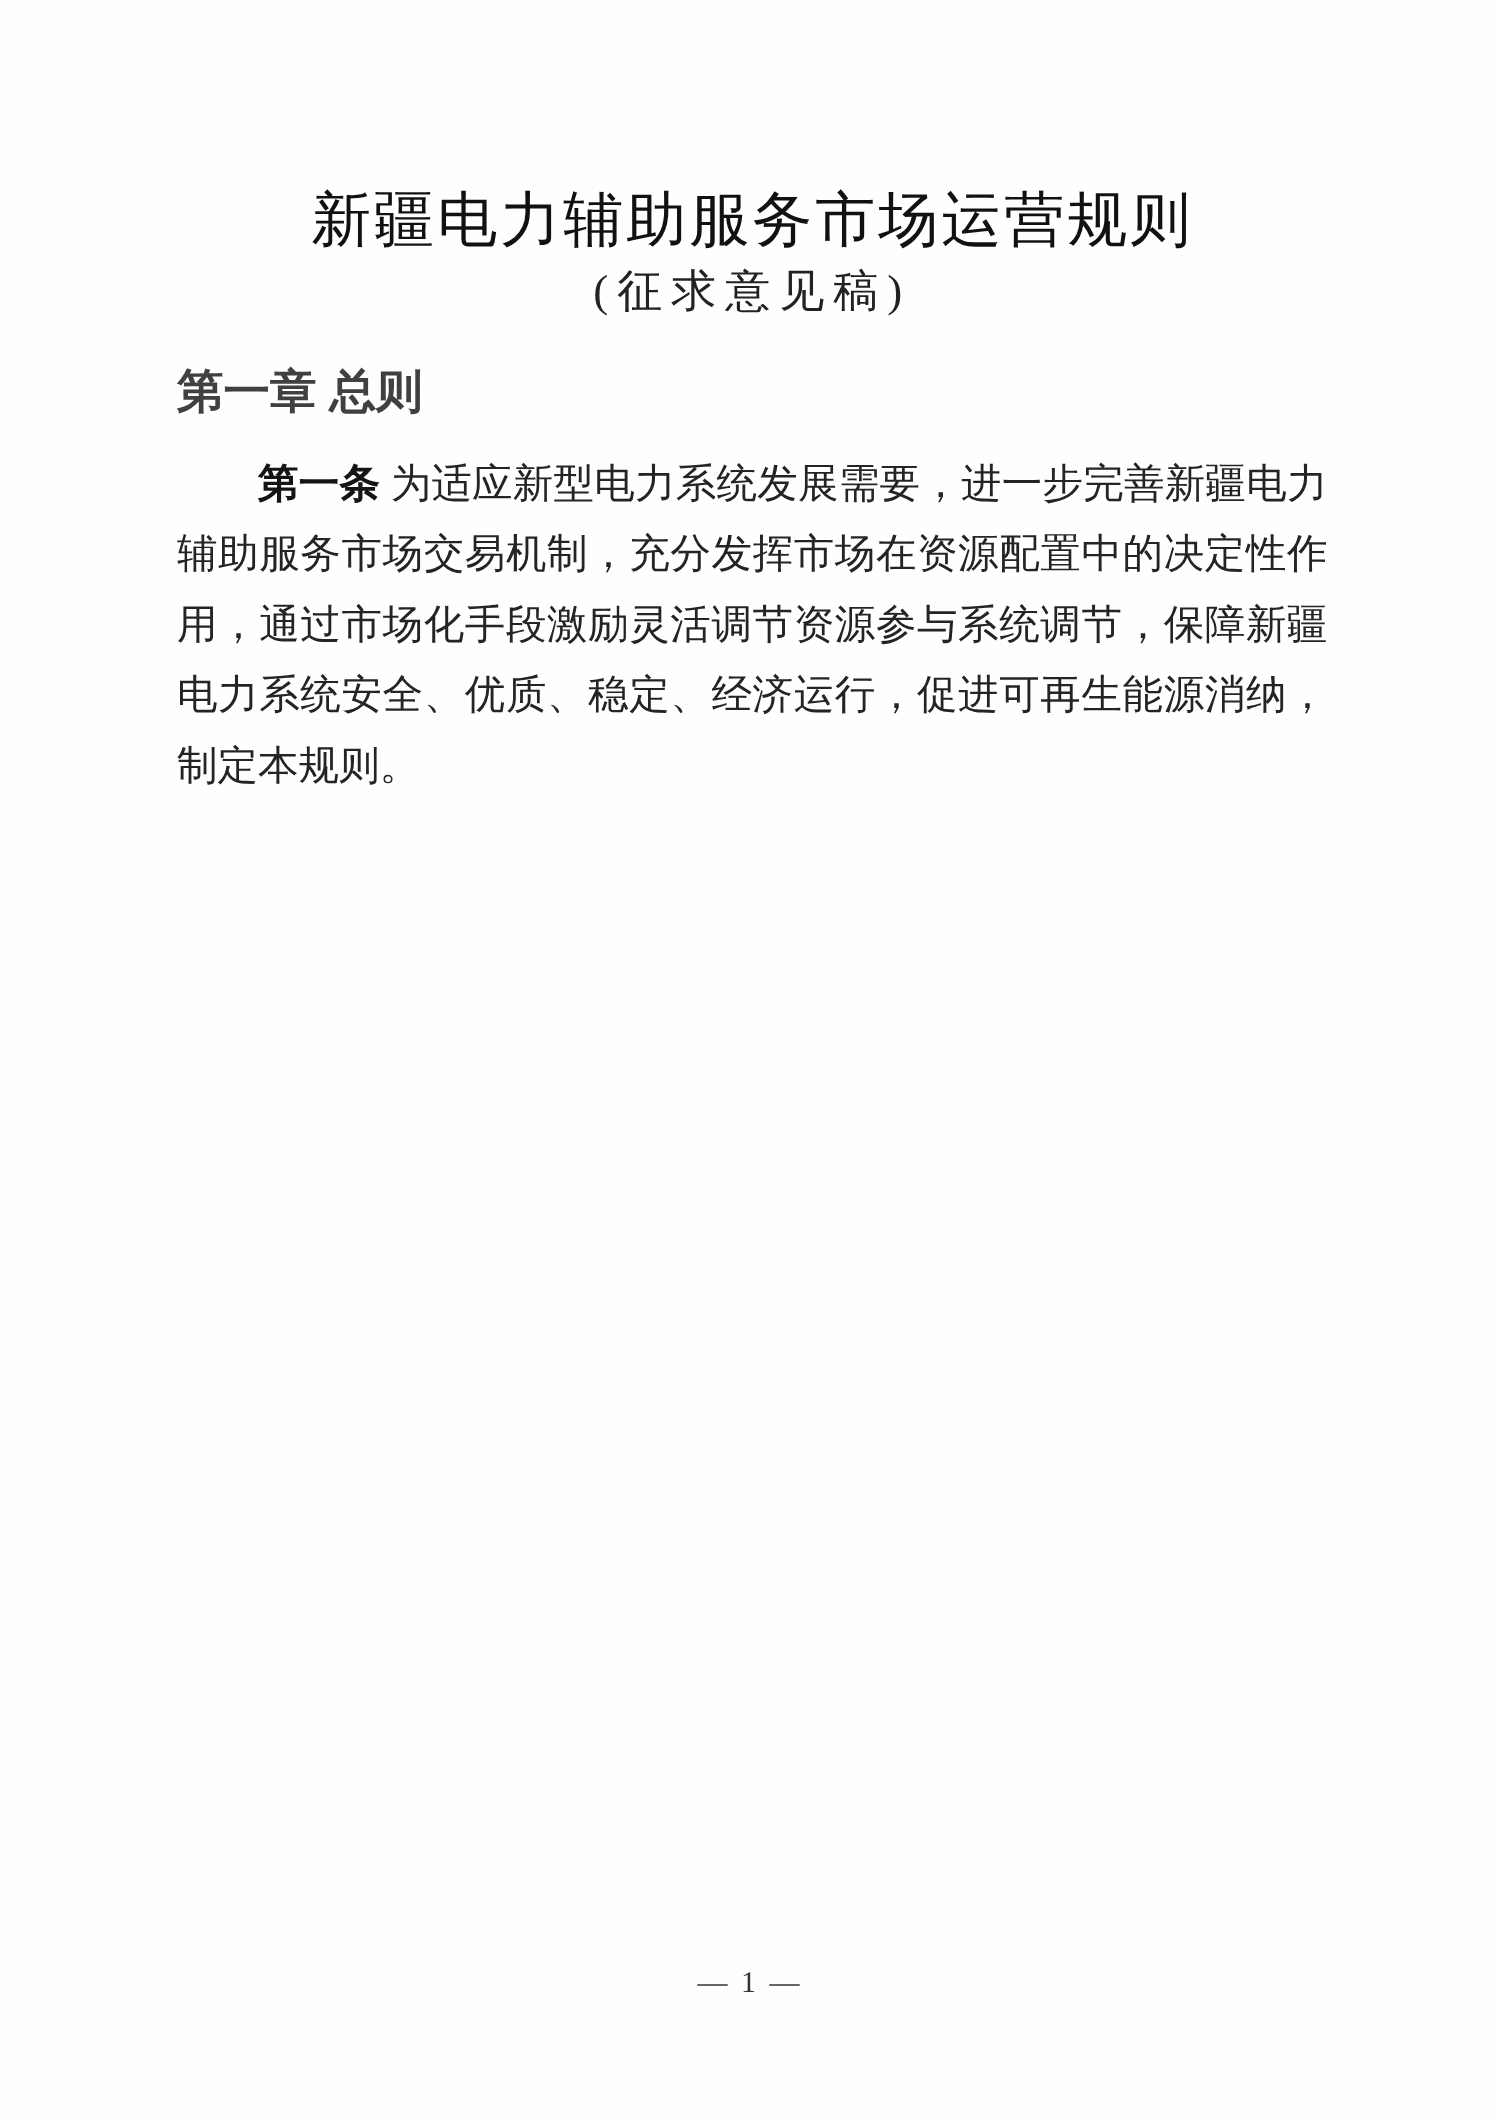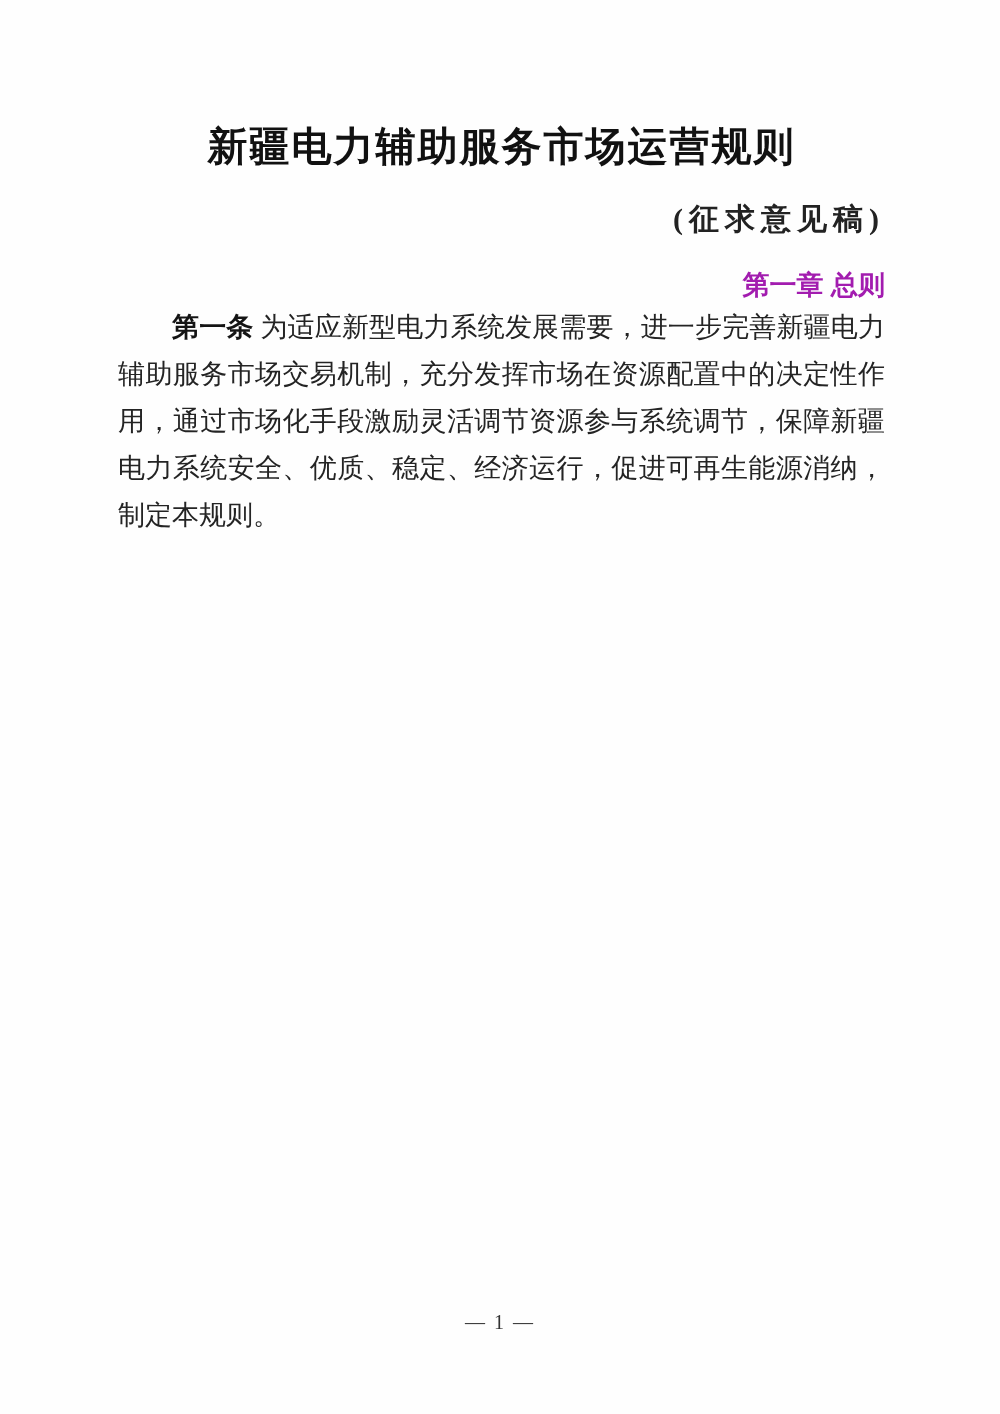--- a/index.html
+++ b/index.html
@@ -18,43 +18,44 @@
     position: absolute;
     left: 118px;
     width: 767px;
     top: 0;
   }
   .doc-title {
     padding-top: 120px;
     text-align: center;
     font-size: 40px;
     line-height: 54px;
-    font-weight: 700;
+    font-weight: 400;
     letter-spacing: 2px;
     color: #111111;
   }
   .doc-subtitle {
-    margin-top: 24px;
-    text-align: right;
+    margin-top: 0;
+    text-align: center;
     font-size: 30px;
     line-height: 42px;
-    font-weight: 700;
+    font-weight: 400;
     letter-spacing: 6px;
     color: #222222;
   }
   .chapter-heading {
     margin-top: 26px;
-    text-align: right;
-    font-size: 27px;
+    text-align: left;
+    font-size: 31px;
     line-height: 38px;
     font-weight: 700;
     font-family: "Liberation Sans", sans-serif;
-    color: #a21caf;
+    color: #404040;
   }
   .doc-body {
+    margin-top: 19px;
     font-size: 27px;
     line-height: 47px;
     text-align: justify;
     color: #242424;
   }
   .doc-body p {
     text-indent: 2em;
     text-align: justify;
   }
   .article-label {

